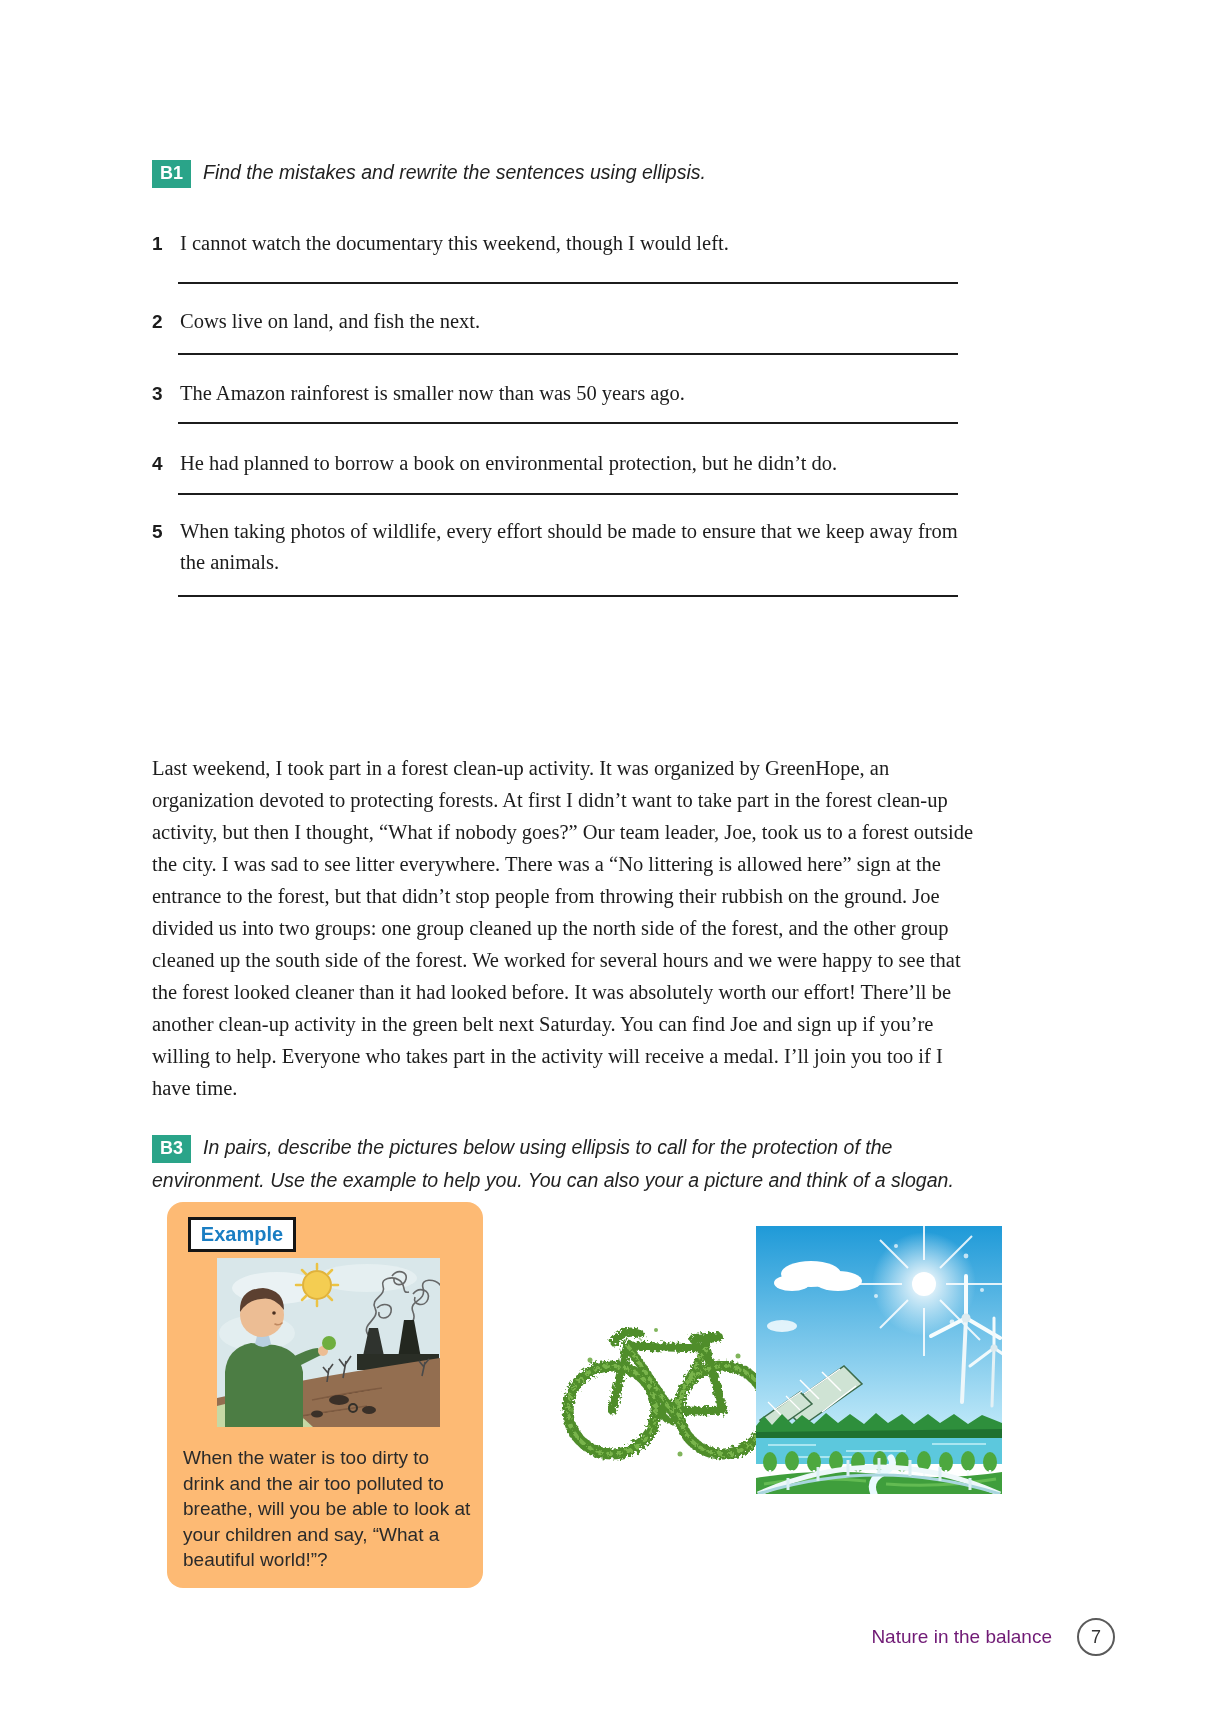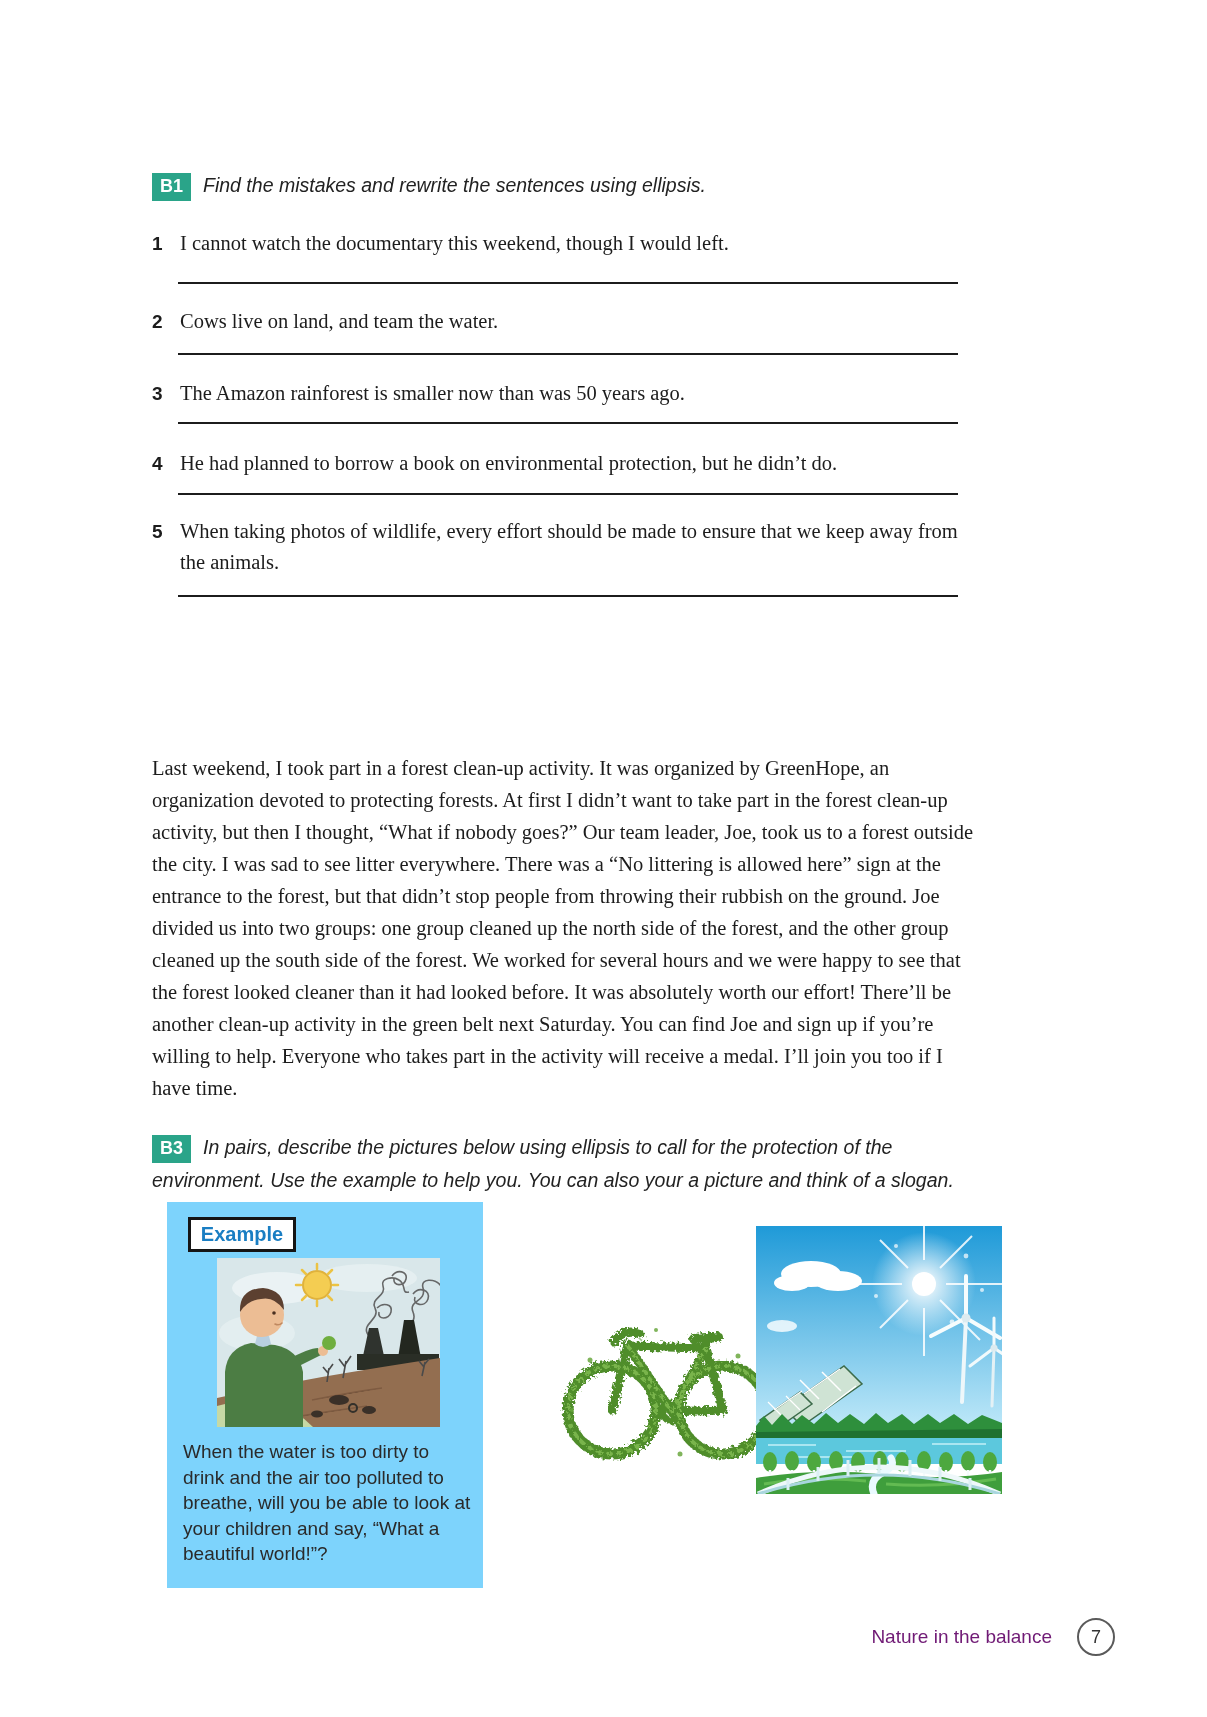--- a/index.html
+++ b/index.html
@@ -9,46 +9,46 @@
   .title { position:absolute; left:152px; top:126px; color:#1a7ec3;
            font-size:31px; font-weight:bold; letter-spacing:0.2px; }
   .title .letter { margin-right:17px; }
 
   .badge { display:inline-block; background:#2aa489; color:#fff; font-weight:bold;
            font-style:normal; font-size:18px; line-height:23px; padding:2px 8px 3px;
            margin-right:12px; vertical-align:baseline; }
 
   .instr { font-style:italic; font-size:19.5px; color:#222; line-height:33px; }
 
-  .b1row { position:absolute; left:152px; top:169px; width:824px; }
+  .b1row { position:absolute; left:152px; top:156px; width:824px; }
   .b2row { position:absolute; left:152px; top:641px; width:824px; }
   .b3row { position:absolute; left:152px; top:1131px; width:824px; }
 
   .item { position:absolute; left:152px; width:806px;
           font-family:"Liberation Serif", serif; font-size:20.5px;
           line-height:31px; color:#1c1c1c; }
   .item .num { position:absolute; left:0; top:0; font-family:"Liberation Sans", sans-serif;
                font-weight:bold; font-size:19px; color:#1c1c1c; }
   .item .txt { display:block; margin-left:28px; }
 
   .aline { position:absolute; left:178px; width:780px; height:0;
            border-top:2px solid #1c1c1c; }
 
   .passage { position:absolute; left:152px; top:718px; width:828px;
              font-family:"Liberation Serif", serif; font-size:20.5px;
              line-height:32px; color:#1c1c1c;margin-top:34px; }
 
   .panel { position:absolute; left:167px; top:1202px; width:316px; height:386px;
-           background:#7dd3fc; }
+           background:#fdba74;border-radius:16px; }
   .example-box { position:absolute; left:21px; top:15px; width:102px; height:29px;
                  background:#fff; border:3px solid #151515; display:flex;
                  align-items:center; justify-content:center; }
   .example-label { color:#1a7ec3; font-weight:bold; font-size:20px; }
   .example-img { position:absolute; left:50px; top:56px; width:223px; height:169px; }
-  .caption { position:absolute; left:16px; top:237px; width:288px;
+  .caption { position:absolute; left:16px; top:243px; width:288px;
              font-size:19px; line-height:25.5px; color:#2a2a2a; }
 
   .bike { position:absolute; left:560px; top:1282px; }
   .eco  { position:absolute; left:756px; top:1226px; }
 
   .footer-text { position:absolute; top:1626px; left:752px; width:300px;
                  text-align:right; font-size:19px; color:#701a75; }
   .pagenum { position:absolute; left:1077px; top:1618px; width:38px; height:38px;
              border:2px solid #5a5a5a; border-radius:50%; box-sizing:border-box;
              display:flex; align-items:center; justify-content:center;
@@ -65,21 +65,21 @@
   </div>
 
   <div class="item" style="top:228px">
     <span class="num">1</span>
     <span class="txt">I cannot watch the documentary this weekend, though I would left.</span>
   </div>
   <div class="aline" style="top:282px"></div>
 
   <div class="item" style="top:306px">
     <span class="num">2</span>
-    <span class="txt">Cows live on land, and team the water.</span>
+    <span class="txt">Cows live on land, and fish the next.</span>
   </div>
   <div class="aline" style="top:353px"></div>
 
   <div class="item" style="top:378px">
     <span class="num">3</span>
     <span class="txt">The Amazon rainforest is smaller now than was 50 years ago.</span>
   </div>
   <div class="aline" style="top:422px"></div>
 
   <div class="item" style="top:448px">

